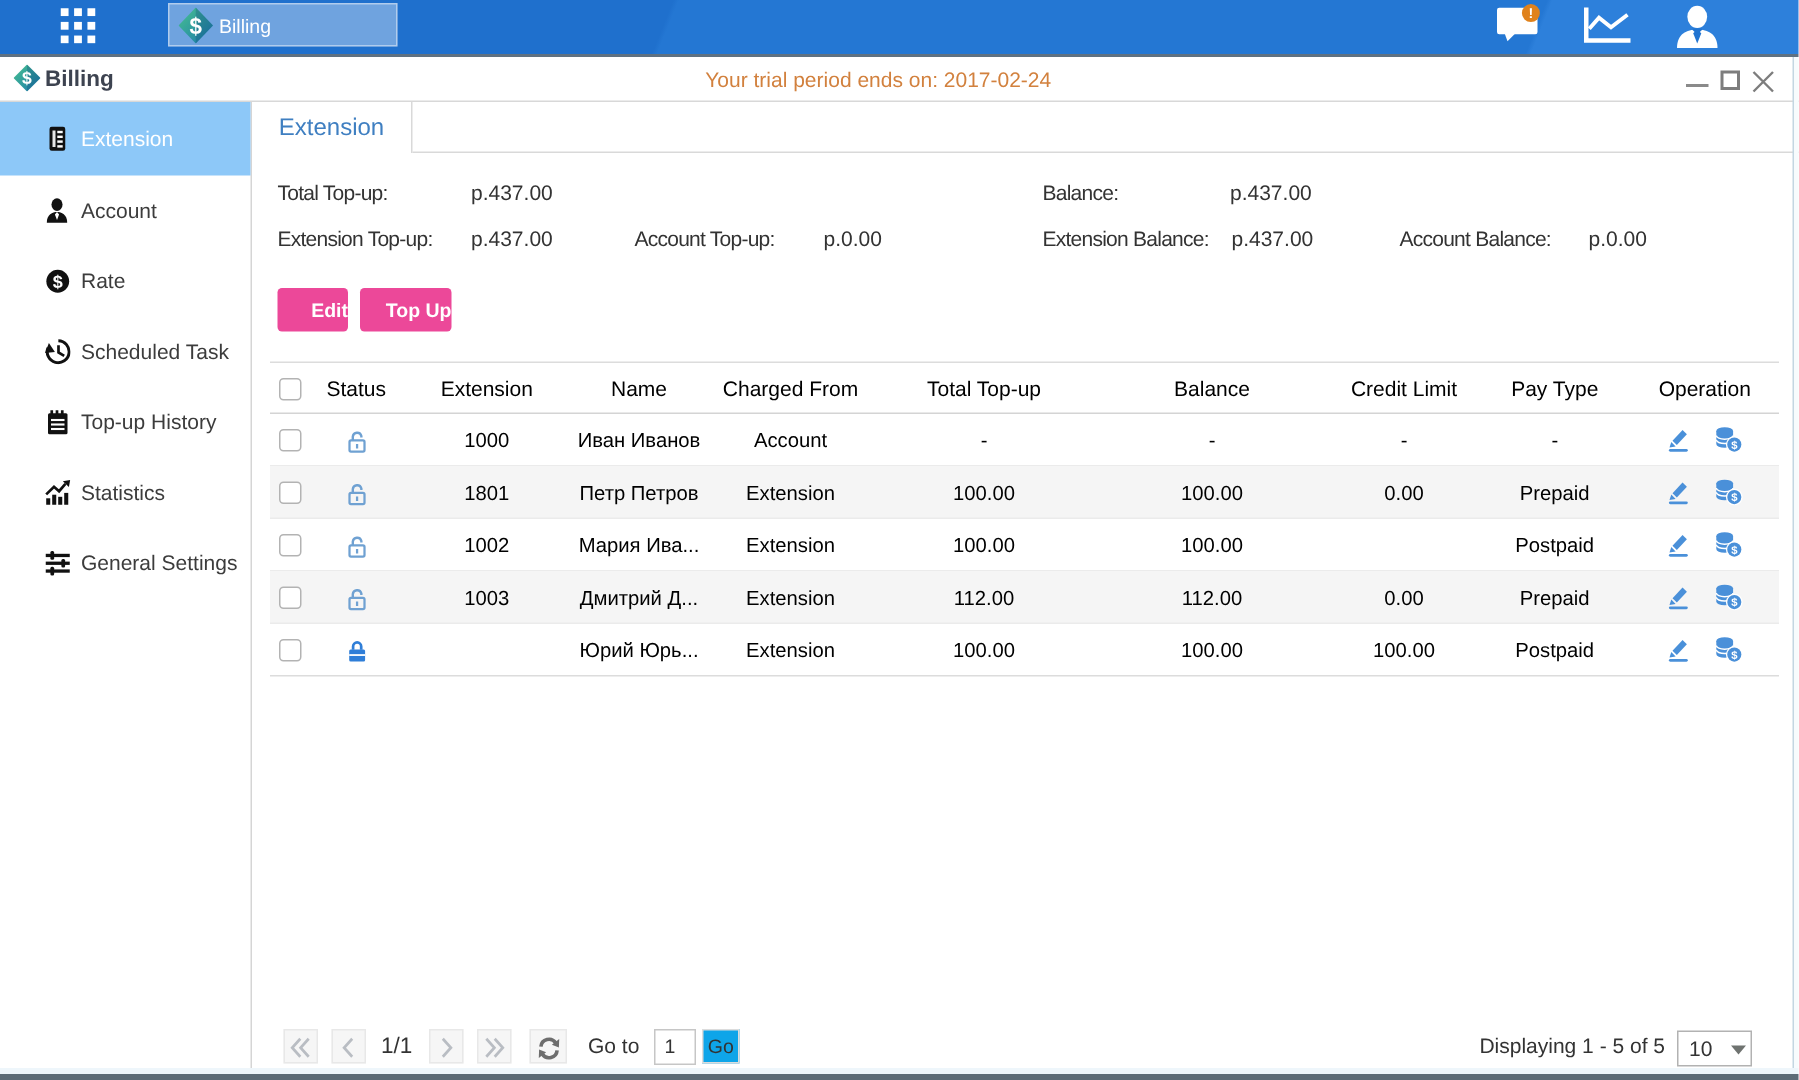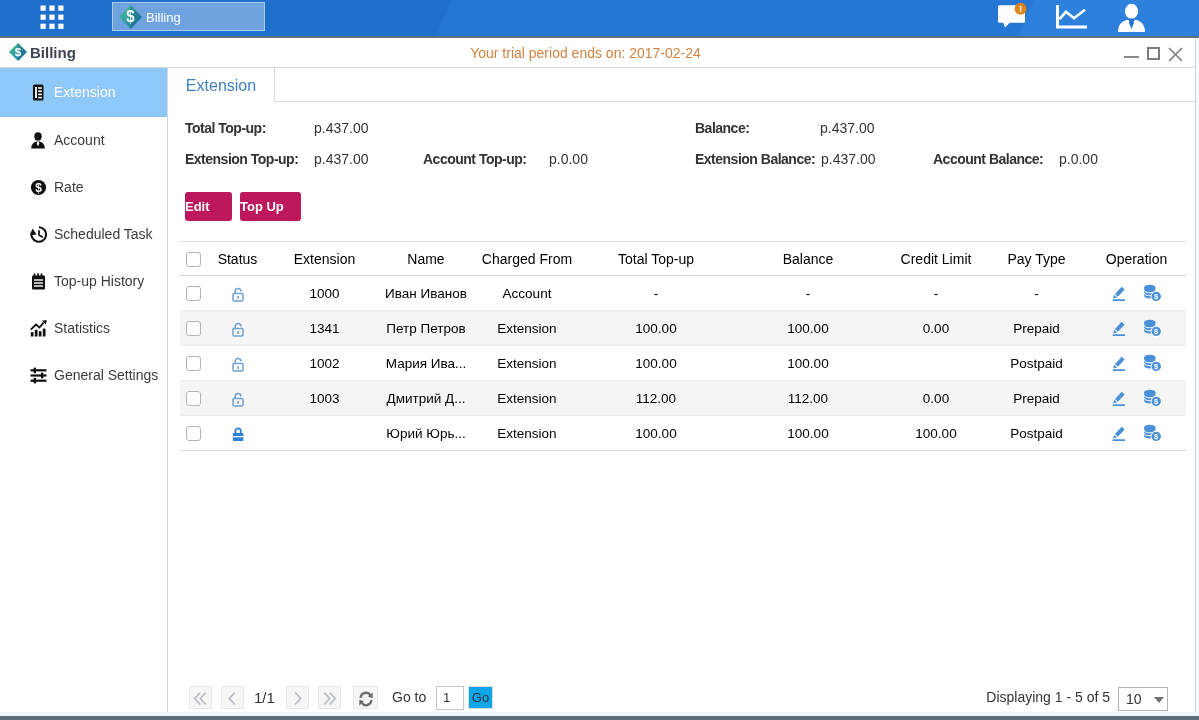--- a/index.html
+++ b/index.html
@@ -31,24 +31,24 @@
 .sideitem svg { position:absolute; left:30px; top:15px; }
 .sideitem.sel { height:49px; background:#8dc8f8; color:#fff; }
 .sideitem.sel .txt { top:16px; }
 .sideitem.sel svg { top:16px; }
 
 #content { position:absolute; left:168px; top:68px; width:1031px; height:645px; background:#fff; }
 #tabrow { position:absolute; left:0; top:0; width:1031px; height:34px; }
 #tabrow .rest { position:absolute; left:107px; top:0; width:924px; height:34px; border-bottom:1px solid #d9d9d9; }
 #tabrow .tab { position:absolute; left:0; top:0; width:107px; height:34px;
   border-right:1px solid #d9d9d9; color:#3f7fc1; font-size:16px; text-align:center; line-height:35px; }
-.lbl { position:absolute; font-size:14px; font-weight:bold; color:#333; letter-spacing:-0.5px; }
+.lbl { position:absolute; font-size:14px; font-weight:normal; color:#333; letter-spacing:-0.5px; }
 .val { position:absolute; font-size:14px; color:#333; }
-.btn { position:absolute; top:124px; height:29px; background:#be185d; color:#fff;
-  font-size:13px; font-weight:bold; border-radius:3px; text-align:left; line-height:29px; }
+.btn { position:absolute; top:124px; height:29px; background:#ec4899; color:#fff;
+  font-size:13px; font-weight:bold; border-radius:3px; text-align:right; line-height:29px; }
 
 #tbl { position:absolute; left:12px; top:173px; width:1006px; }
 .trow { position:relative; width:1006px; height:35px; }
 #thead { height:35px; border-top:1px solid #dcdcdc; border-bottom:1px solid #d4d4d4; }
 .trow.alt { background:#f5f5f5; }
 .trow.b { border-bottom:1px solid #ebebeb; }
 .trow.last { border-bottom:1px solid #dcdcdc; }
 .c { position:absolute; top:0; height:35px; line-height:35px; text-align:center;
   font-size:13.5px; color:#000000; }
 .hc { font-size:14px; }
@@ -287,21 +287,21 @@
           </svg>
         </div>
     </div>
     <div class="trow b alt">
       <div class="cb"></div>
       <div class="c k2"><svg class="lock" width="16" height="17" viewBox="0 0 16 17">
         <path d="M5.2,7.6 L5.2,5.1 A2.9,2.9 0 0 1 10.9,4.7 L10.9,5.6" stroke="#6fa1d2" stroke-width="1.6" fill="none"></path>
         <rect x="3" y="7.6" width="10" height="7.4" rx="1" stroke="#6fa1d2" stroke-width="1.5" fill="none"></rect>
         <rect x="7.3" y="10" width="1.5" height="3" fill="#6fa1d2"></rect>
           </svg></div>
-      <div class="c k3">1341</div>
+      <div class="c k3">1801</div>
       <div class="c k4">Петр Петров</div>
       <div class="c k5">Extension</div>
       <div class="c k6">100.00</div>
       <div class="c k7">100.00</div>
       <div class="c k8">0.00</div>
       <div class="c k9">Prepaid</div>
       <div class="c k10">
           <svg class="opw" width="52" height="18">
             <use href="#opicons"></use>
           </svg>

